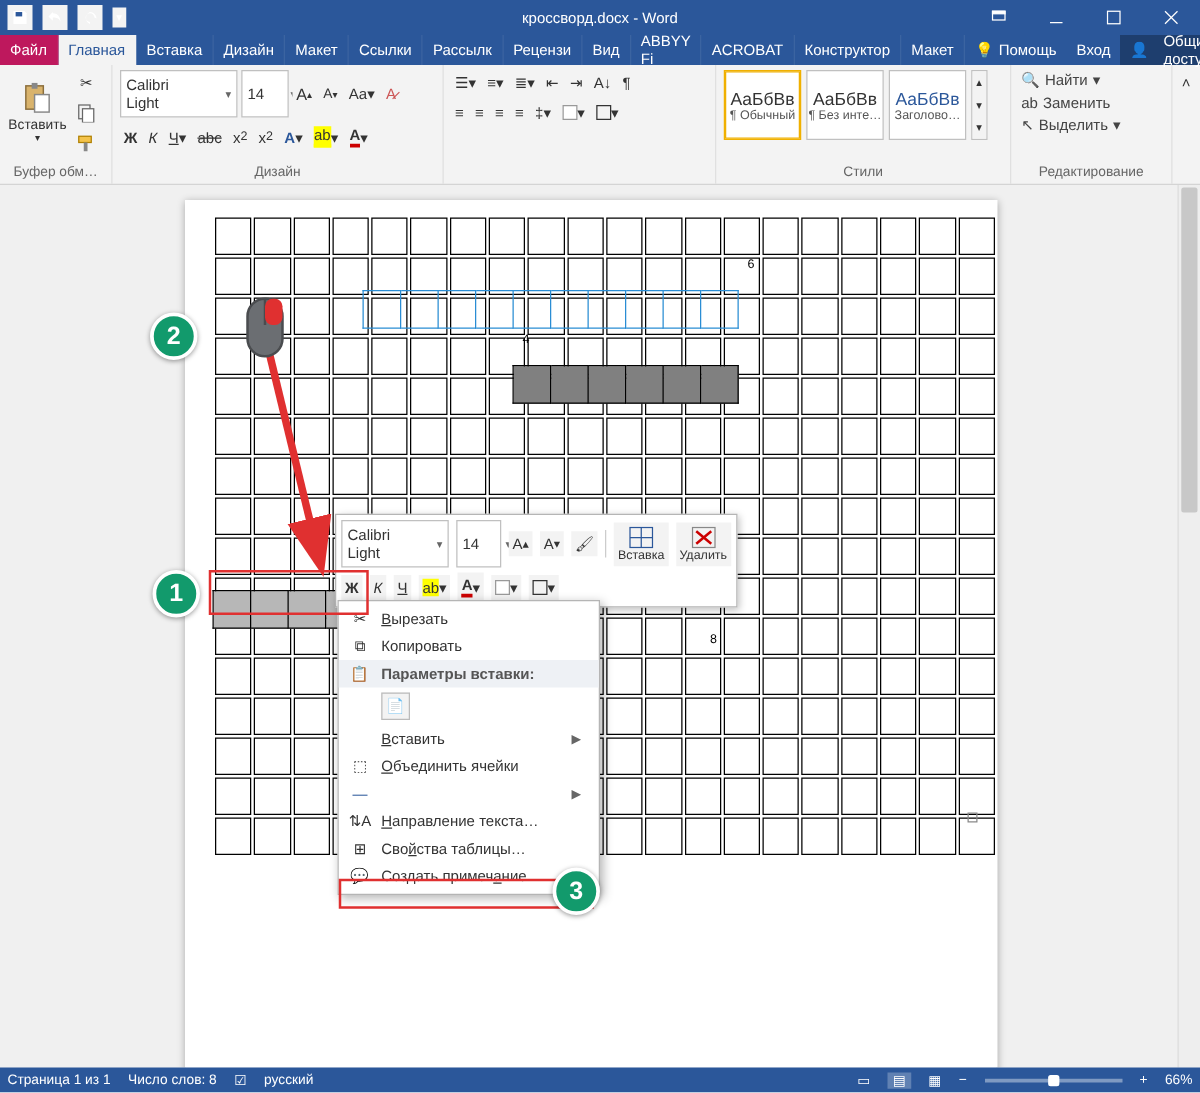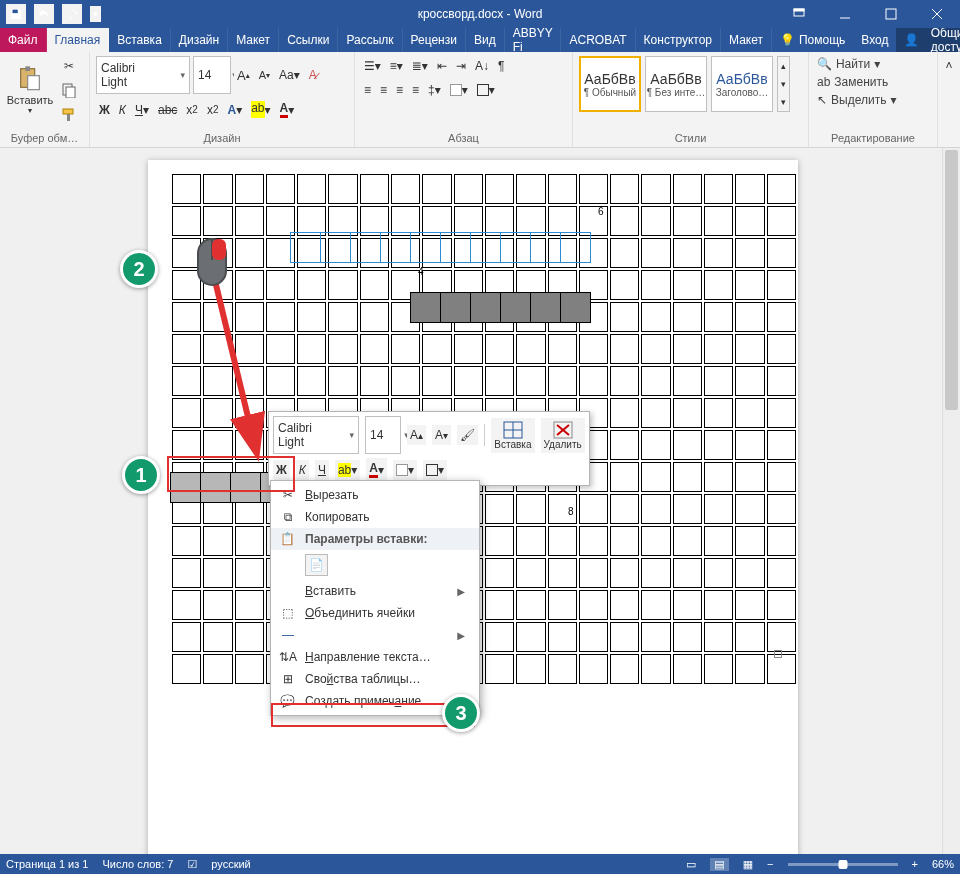--- a/index.html
+++ b/index.html
@@ -232,21 +232,20 @@
       <div class="row">
         <div class="btn">≡</div>
         <div class="btn">≡</div>
         <div class="btn">≡</div>
         <div class="btn">≡</div>
         <div class="btn">‡▾</div>
         <div class="btn"><span style="display:inline-block;width:12px;height:12px;background:#fff;border:1px solid #999;"></span>▾</div>
         <div class="btn"><span style="display:inline-block;width:12px;height:12px;border:1px solid #333;"></span>▾</div>
       </div>
     </div>
-    <div class="glabel">Абзац</div>
   </div>
 
   <div class="group" style="width:236px;">
     <div class="body">
       <div class="style-box sel">
         <div class="sample">АаБбВв</div>
         <div class="caption">¶ Обычный</div>
       </div>
       <div class="style-box">
         <div class="sample">АаБбВв</div>
@@ -810,21 +809,21 @@
   <line x1="17" y1="3" x2="17" y2="24" stroke="#4a4c4f" stroke-width="2"></line>
   <rect x="17" y="3" width="14" height="21" rx="6" fill="#e03030"></rect>
 </svg>
 
 <div class="callout" style="left:120px;top:250px;">2</div>
 <div class="callout" style="left:122px;top:456px;">1</div>
 <div class="callout" style="left:442px;top:694px;">3</div>
 
 <div class="status">
   <span>Страница 1 из 1</span>
-  <span>Число слов: 7</span>
+  <span>Число слов: 8</span>
   <span>☑</span>
   <span>русский</span>
   <span class="spacer"></span>
   <span>▭</span>
   <span style="background:rgba(255,255,255,.25);padding:0 4px;">▤</span>
   <span>▦</span>
   <span>−</span>
   <div class="slider">
       <div class="knob"></div>
     </div>

